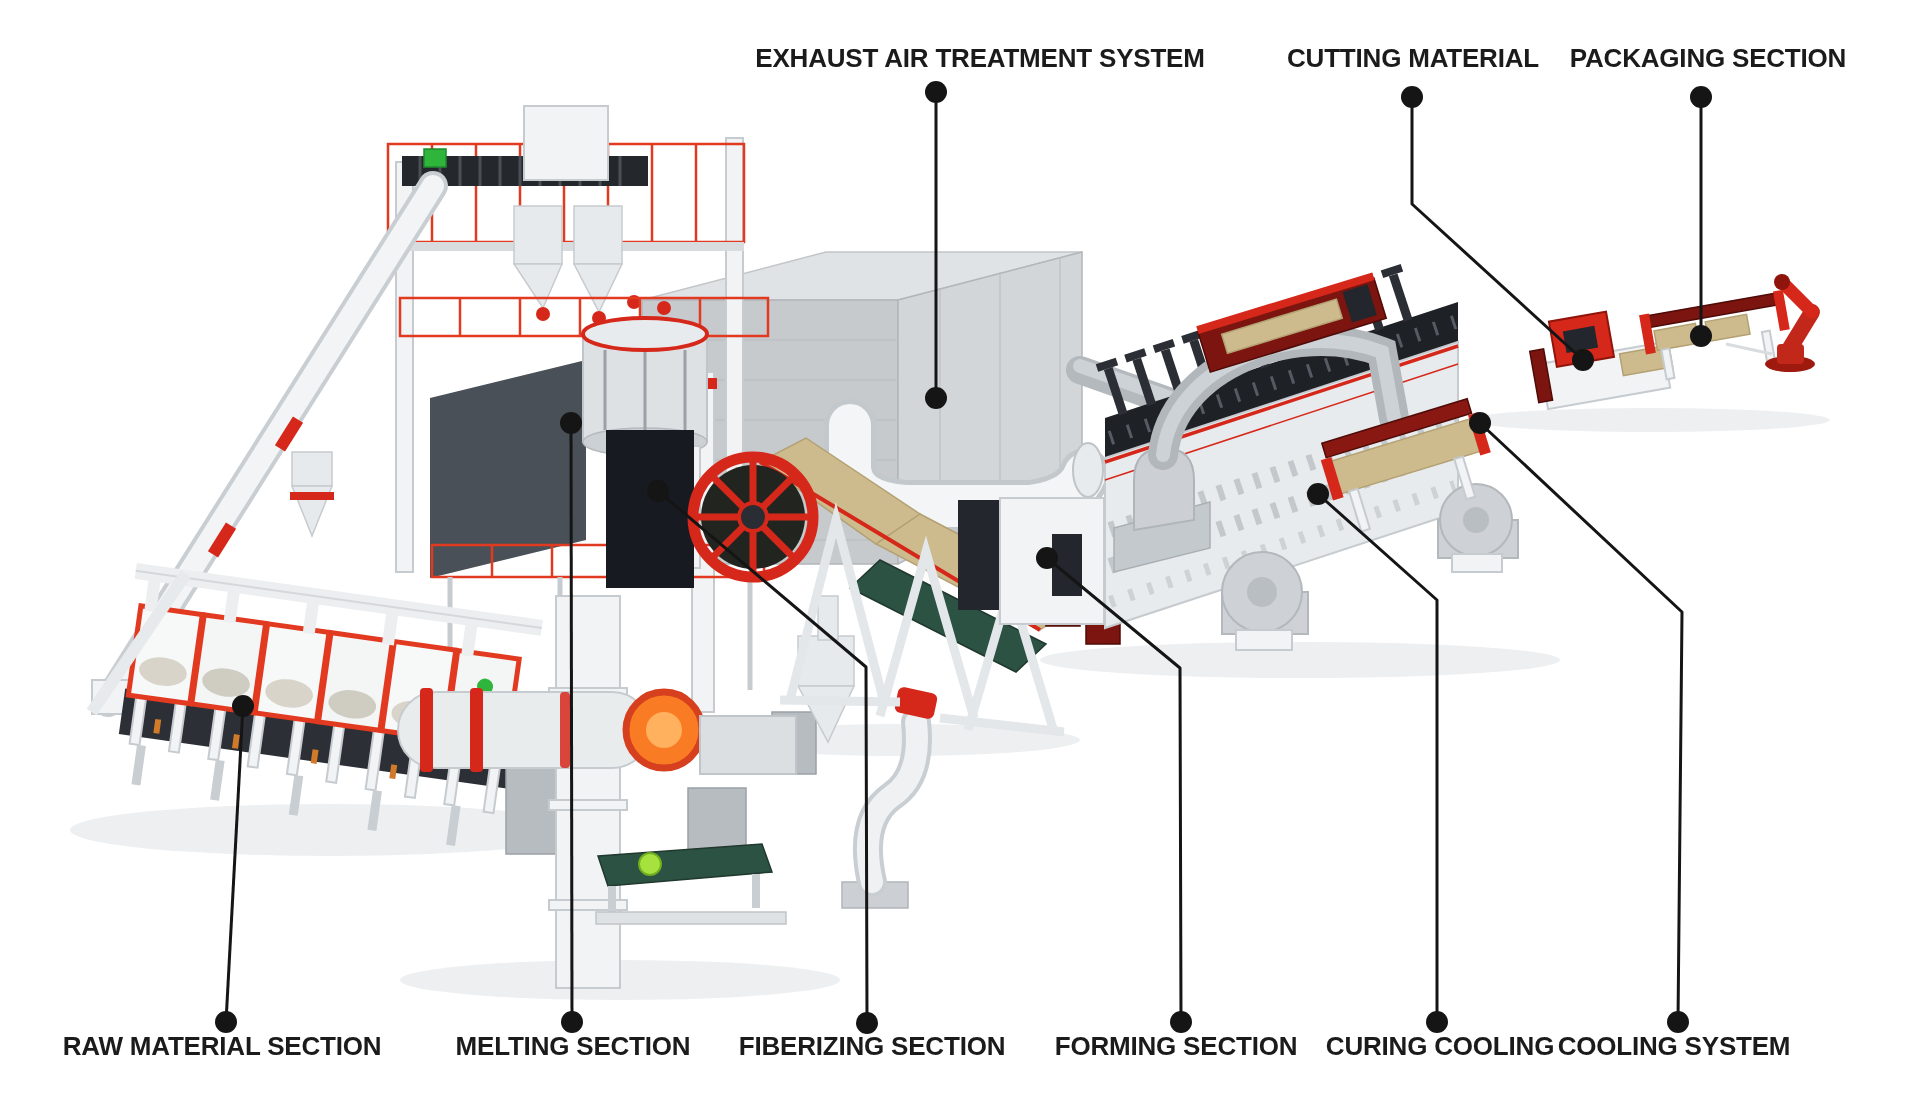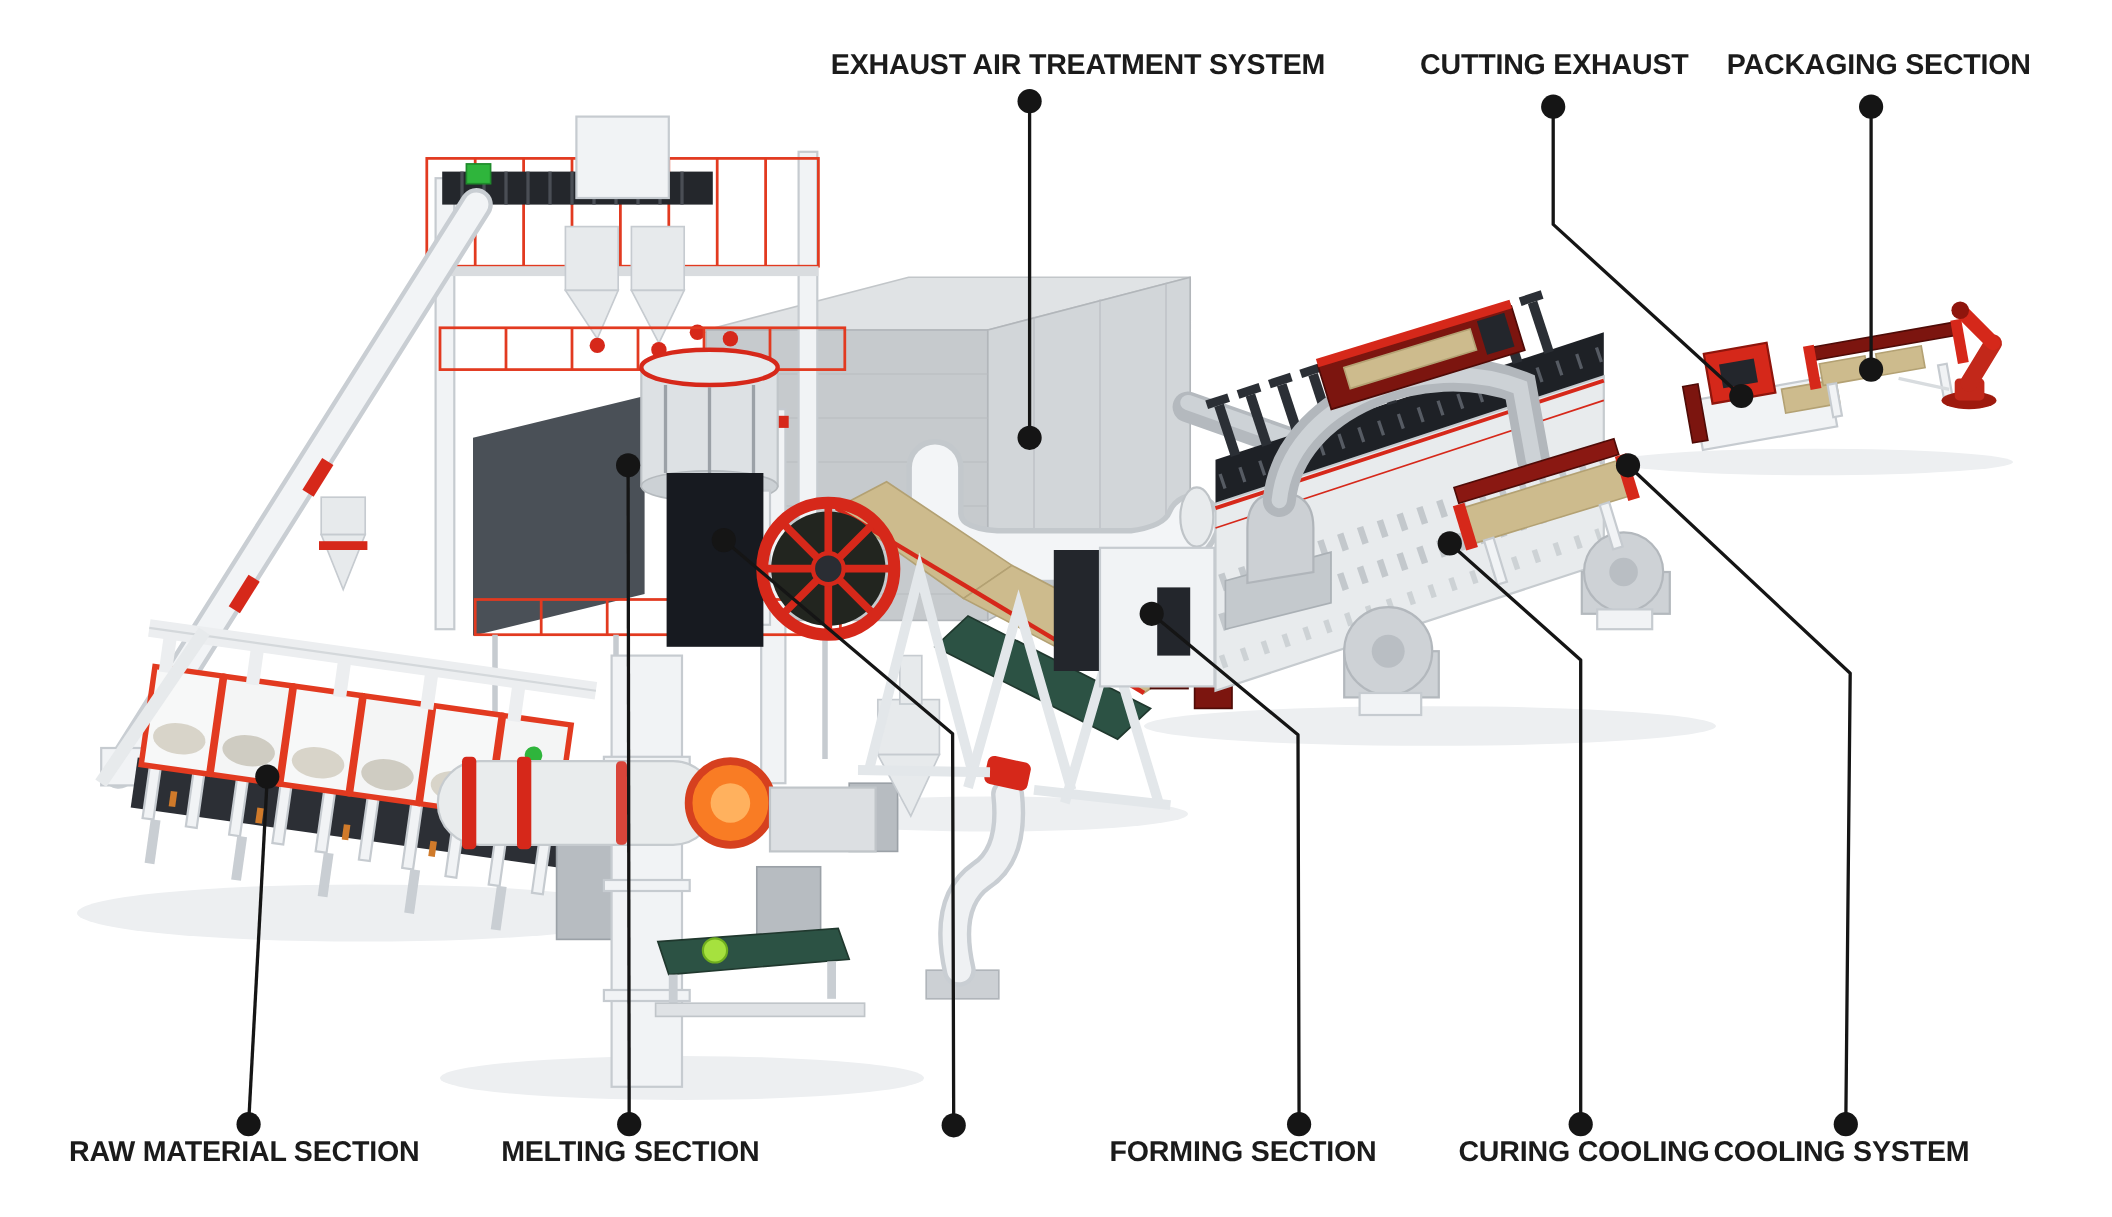--- a/index.html
+++ b/index.html
@@ -458,21 +458,22 @@
     </g>
     <g>
       <path class="leader" d="M1480,423 L1682,612 L1678,1022"></path>
       <circle class="dot" cx="1480" cy="423" r="11"></circle>
           <circle class="dot" cx="1678" cy="1022" r="11"></circle>
     </g>
   </g>
 </svg>
 
   <div class="lbl top" style="left:980px">EXHAUST AIR TREATMENT SYSTEM</div>
-  <div class="lbl top" style="left:1413px">CUTTING EXHAUST</div>
+  <div class="lbl top" style="left:1413px">CUTTING MATERIAL</div>
   <div class="lbl bot" style="left:222px">RAW MATERIAL SECTION</div>
 
   <div class="lbl top" style="left:1708px">PACKAGING SECTION</div>
   <div class="lbl bot" style="left:573px">MELTING SECTION</div>
-  <div class="lbl bot" style="left:1130px">FORMING SECTION</div>
+  <div class="lbl bot" style="left:872px">FIBERIZING SECTION</div>
+  <div class="lbl bot" style="left:1176px">FORMING SECTION</div>
   <div class="lbl bot" style="left:1440px">CURING COOLING</div>
   <div class="lbl bot" style="left:1674px">COOLING SYSTEM</div>
 </div>
 
 </body></html>

